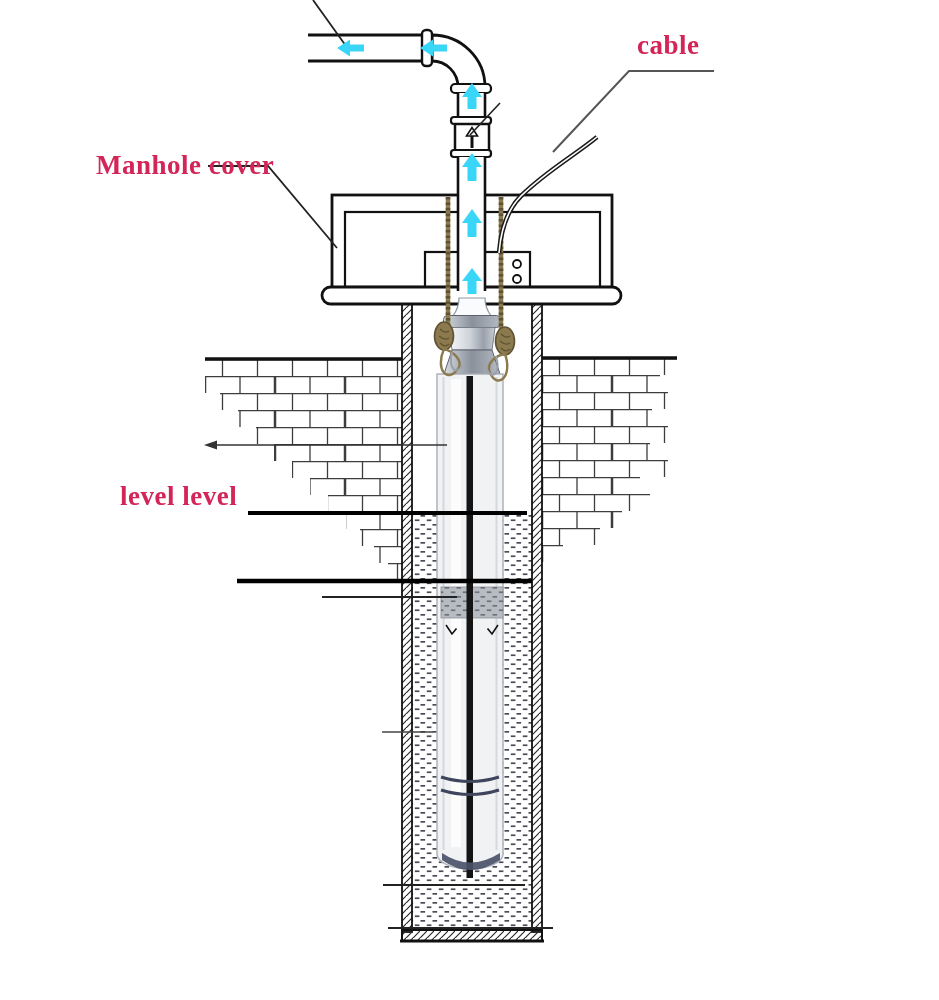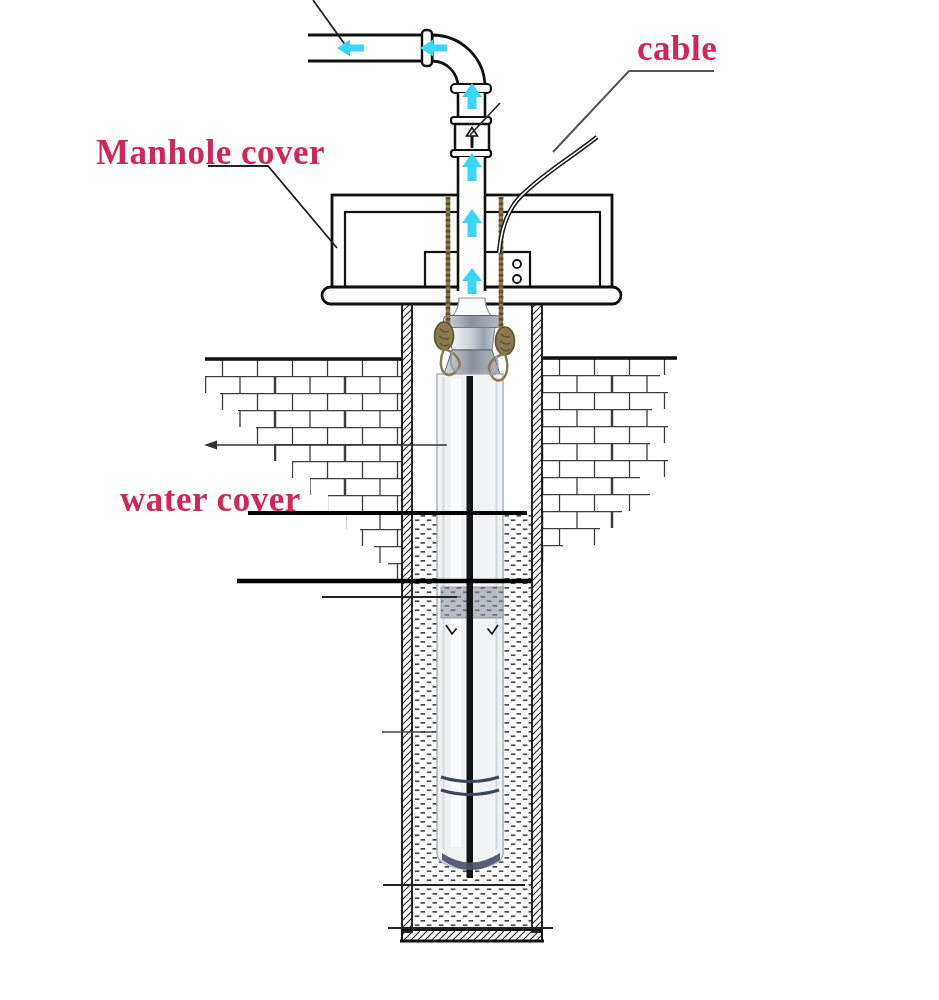--- a/index.html
+++ b/index.html
@@ -10,21 +10,21 @@
     --rope-dark:#5f5233;
   }
   html,body{margin:0;padding:0;background:#ffffff;}
   #stage{
     position:relative;width:939px;height:1000px;background:#ffffff;overflow:hidden;
     font-family:"Liberation Serif", serif;
   }
   #stage svg{position:absolute;left:0;top:0;}
   .diagram-label{
     position:absolute;color:var(--label-text);font-weight:bold;
-    font-size:35px;line-height:1.05;letter-spacing:.5px;white-space:nowrap;
+    font-size:27px;line-height:1.05;letter-spacing:.5px;white-space:nowrap;
   }
   .flow{fill:var(--flow-arrow);}
   .rope-line{stroke:var(--rope);stroke-width:4.5;fill:none;}
   .rope-tex{stroke:var(--rope-dark);stroke-width:4.5;fill:none;stroke-dasharray:2.5 3;}
   .rope-loop{stroke:var(--rope);stroke-width:2.4;fill:none;}
 </style>
 </head>
 <body>
 
 <div id="stage">
@@ -170,16 +170,16 @@
     <path class="flow" d="M364,44.5 H350 V39.5 L337,48 L350,56.5 V51.5 H364 Z"></path>
     <path class="flow" d="M447,44.5 H433 V39.5 L420,48 L433,56.5 V51.5 H447 Z"></path>
     <path class="flow" d="M467.5,109 V97 H462 L472,83 L482,97 H476.5 V109 Z"></path>
     <path class="flow" d="M467.5,181 V167 H462 L472,153 L482,167 H476.5 V181 Z"></path>
     <path class="flow" d="M467.5,237 V223 H462 L472,209 L482,223 H476.5 V237 Z"></path>
     <path class="flow" d="M467.5,294 V281 H462 L472,268 L482,281 H476.5 V294 Z"></path>
   </g>
 </svg>
 
 <div class="diagram-label" style="left:637px;top:31px;">cable</div>
-<div class="diagram-label" style="left:96px;top:135px;">Manhole cover</div>
-<div class="diagram-label" style="left:120px;top:482px;">water cover</div>
+<div class="diagram-label" style="left:96px;top:151px;">Manhole cover</div>
+<div class="diagram-label" style="left:120px;top:482px;">level level</div>
 
 </div>
 
 </body></html>

